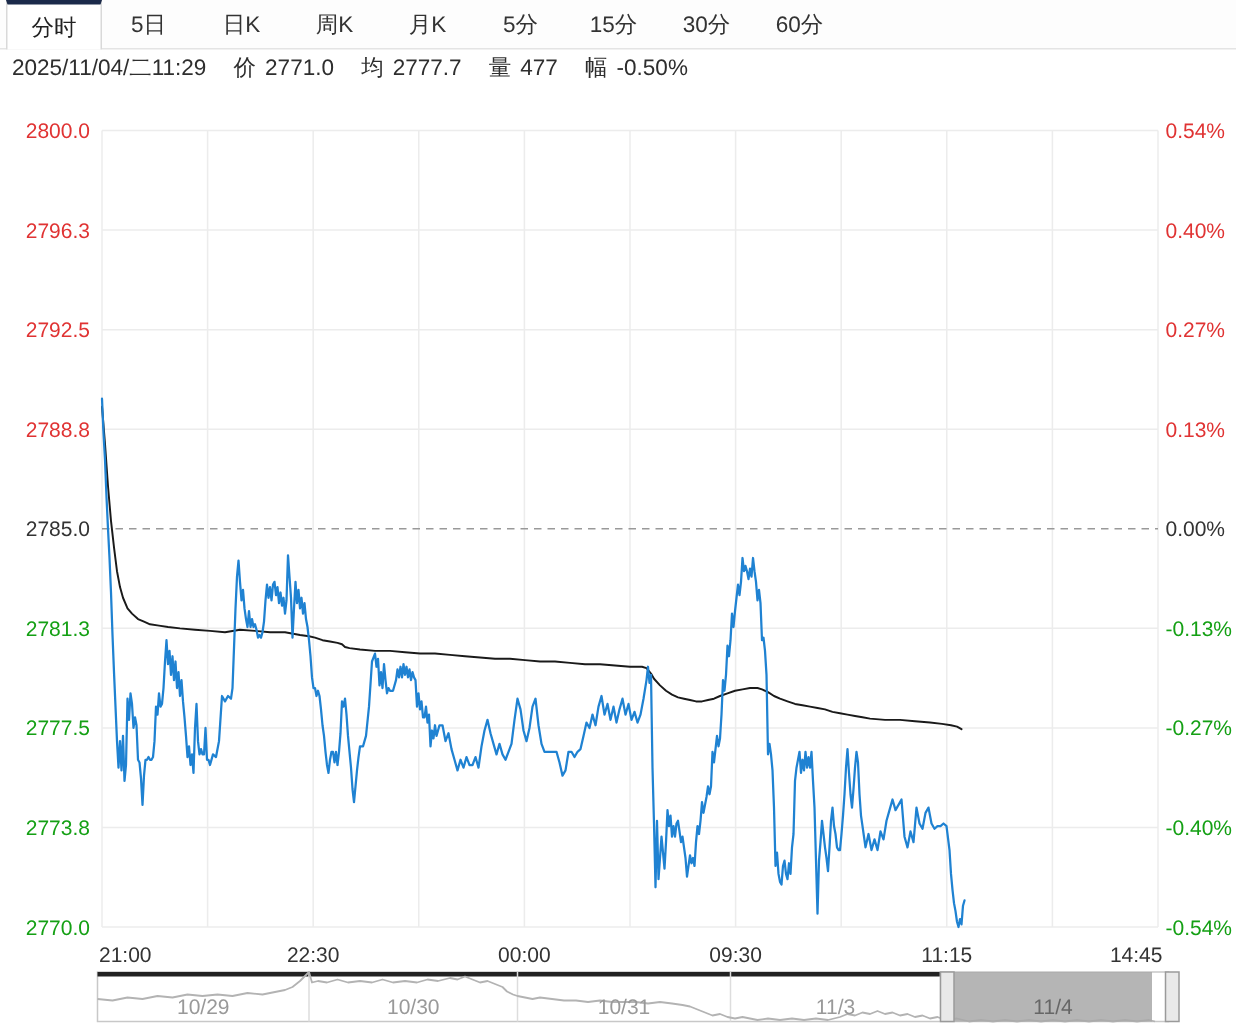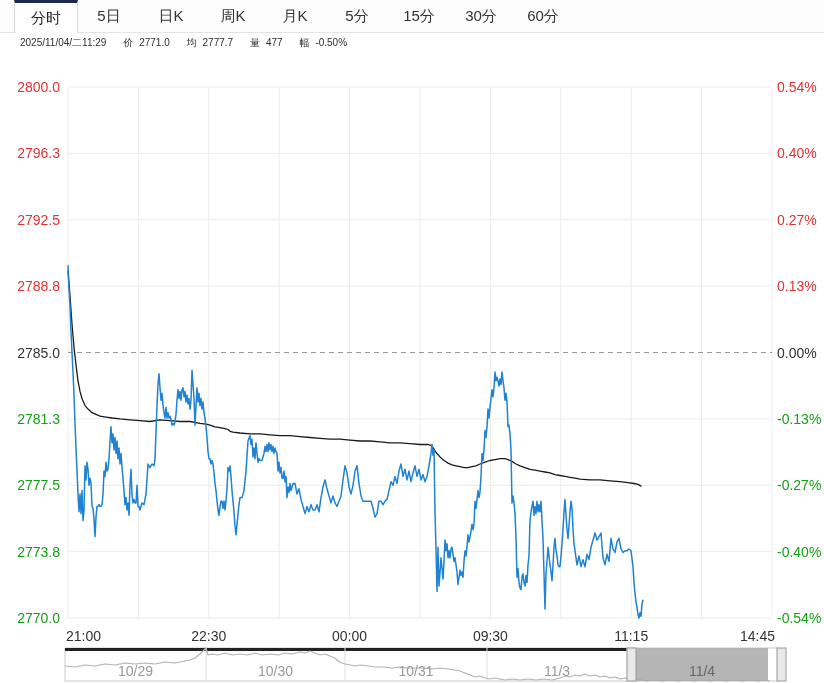--- a/index.html
+++ b/index.html
@@ -1,26 +1,26 @@
 <!DOCTYPE html>
 <html><head>
 <meta charset="utf-8">
 <style>
   html,body{margin:0;padding:0;background:#fff;}
   body{width:824px;height:683px;position:relative;overflow:hidden;
        font-family:"Liberation Sans","DejaVu Sans",sans-serif;}
   .tabbar{position:absolute;left:0;top:0;width:824px;height:33px;
           display:flex;align-items:stretch;background:#fdfdfd;
-          border-bottom:1px solid #e4e4e4;padding-left:14px;box-sizing:border-box;
+          border-bottom:1px solid #e4e4e4;padding-left:4px;box-sizing:border-box;
           font-size:15px;color:#333;}
   .tab{width:62px;display:flex;align-items:center;justify-content:center;cursor:pointer;}
   .tab.active{background:#fff;border:1px solid #d9d9d9;border-top:3px solid #1b2a4a;
               border-bottom:none;margin-bottom:-1px;color:#222;}
-  .infobar{position:absolute;left:16px;top:36px;width:748px;height:22px;
-           font-size:10px;color:#2e2e2e;padding-left:4px;box-sizing:border-box;
+  .infobar{position:absolute;left:4px;top:36px;width:748px;height:22px;
+           font-size:15px;color:#2e2e2e;padding-left:4px;box-sizing:border-box;
            white-space:nowrap;}
   .infobar span{margin-right:6px;}
   .infobar .grp{margin-left:8px;}
   svg{position:absolute;left:0;top:0;}
   svg text{font-family:"Liberation Sans","DejaVu Sans",sans-serif;}
 </style>
 </head>
 <body>
 
 <svg id="main-svg" width="824" height="683" viewBox="0 0 824 683">

